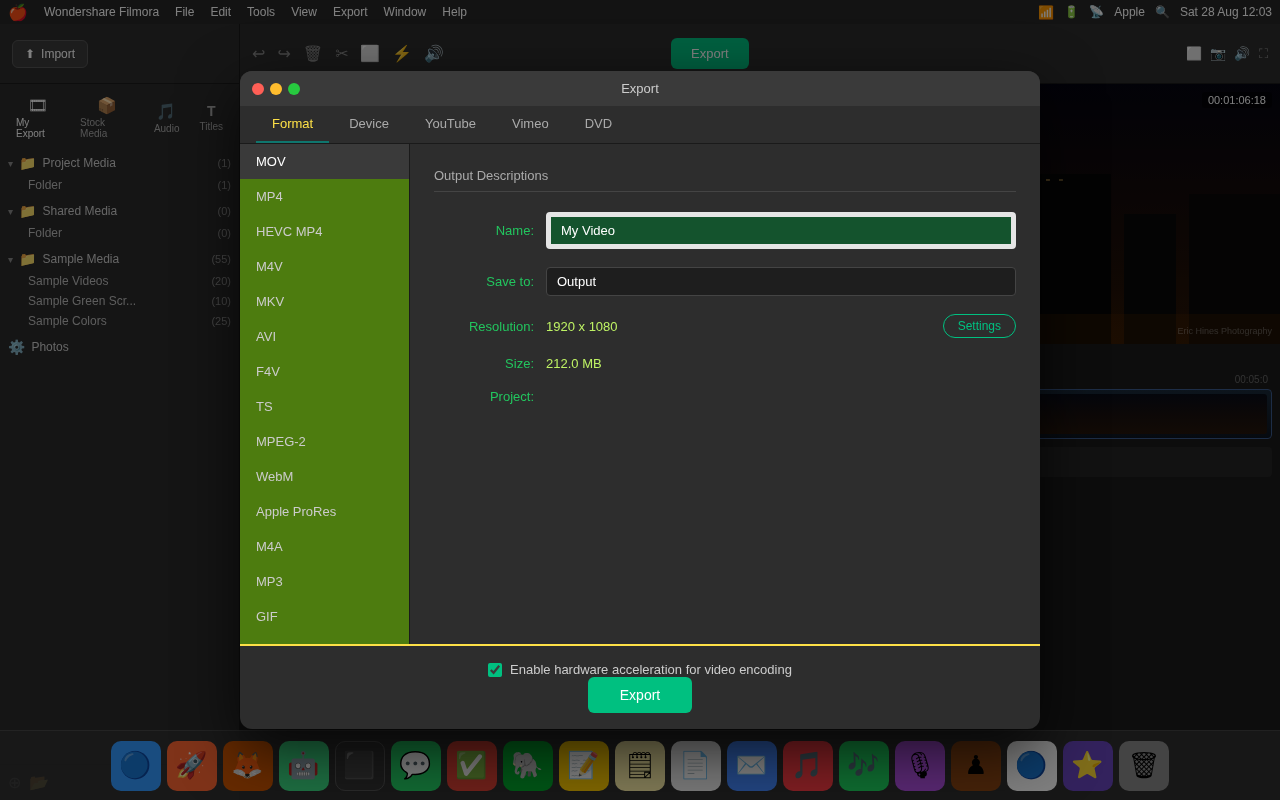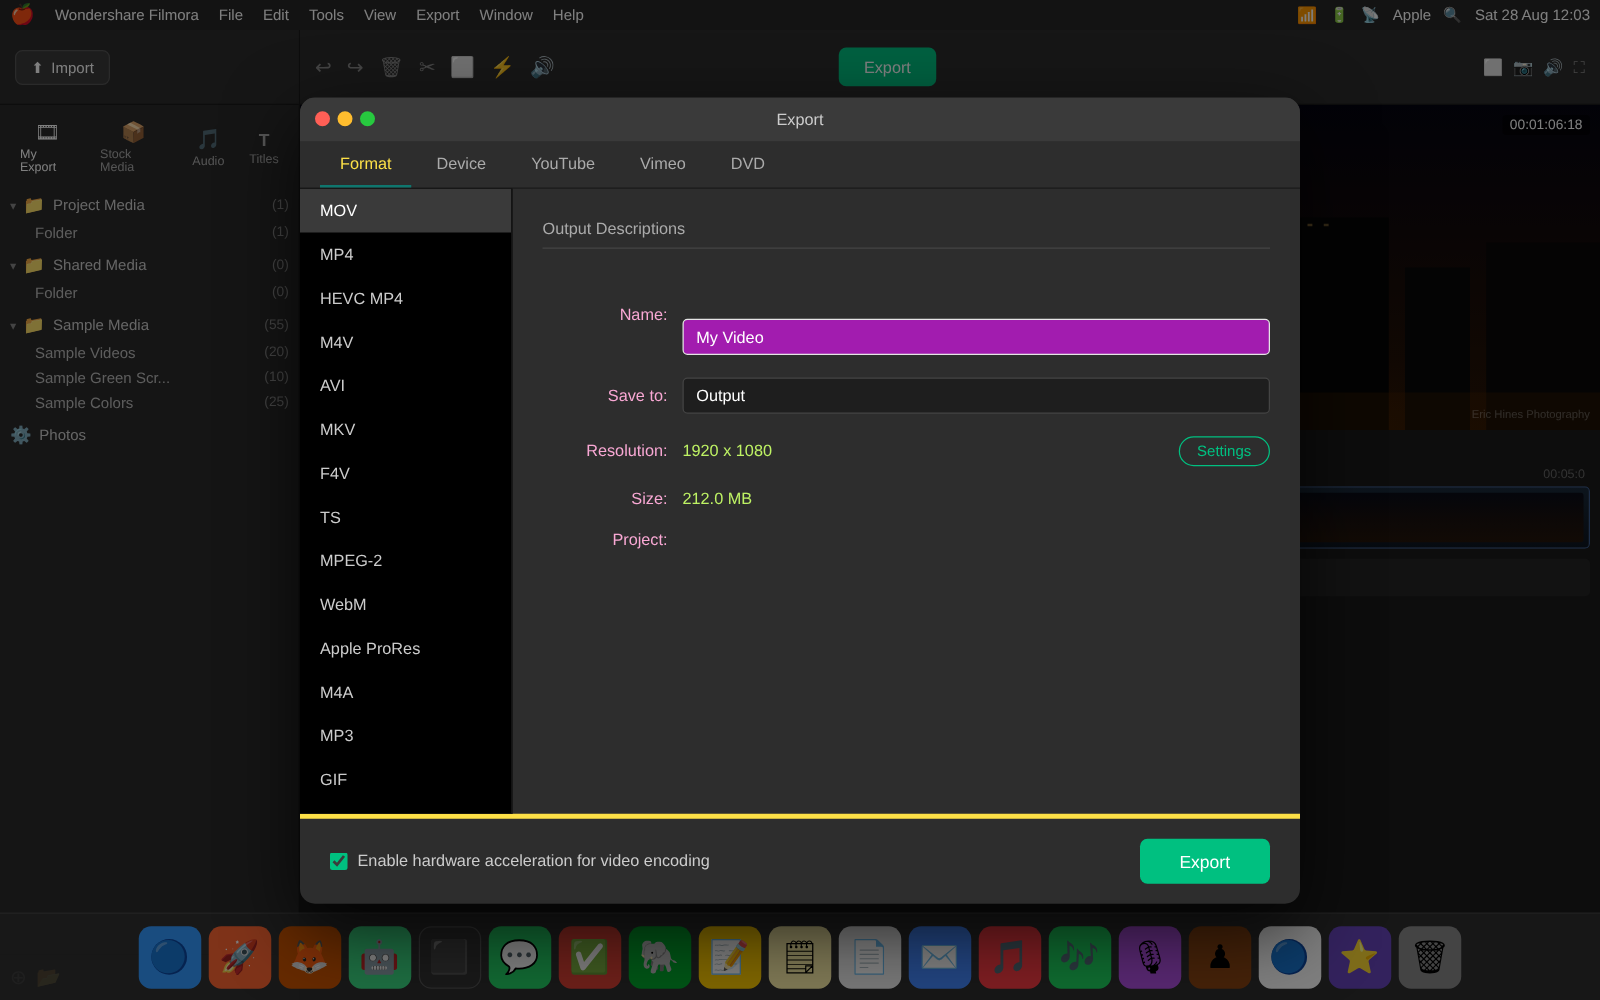--- a/index.html
+++ b/index.html
@@ -306,21 +306,21 @@
     .modal-tab.active {
       color: #fde047;
       border-bottom: 2px solid #0f766e;
     }
     .modal-body {
       display: flex;
       height: 500px;
     }
     .format-list {
       width: 170px;
-      background: #000000;
+      background: #4d7c0f;
       overflow-y: auto;
       border-right: 1px solid #1a1a1a;
     }
     .format-item {
       padding: 10px 16px;
       color: #ccc;
       font-size: 13px;
       cursor: pointer;
     }
     .format-item.active {
@@ -338,35 +338,34 @@
       padding-bottom: 8px;
       border-bottom: 1px solid #444;
     }
     .field-row {
       display: flex;
       align-items: center;
       margin-bottom: 18px;
     }
     .field-label {
       width: 100px;
-      color: #f9a8d4;
+      color: #22c55e;
       font-size: 13px;
       text-align: right;
       margin-right: 12px;
     }
     .field-input {
       flex: 1;
-      background: #a21caf;
-      border: 1px solid #e5e5e5;
+      background: #14532d;
+      border: 5px solid #e5e5e5;
       border-radius: 4px;
       padding: 6px 10px;
       color: #fff;
       font-size: 13px;
       outline: none;
-      margin-top: 36px;
     }
     .field-select-wrapper {
       flex: 1;
       position: relative;
     }
     .field-select {
       width: 100%;
       background: #1e1e1e;
       border: 1px solid #444;
       border-radius: 4px;
@@ -387,24 +386,25 @@
       border: 1px solid #00c080;
       color: #00c080;
       border-radius: 15px;
       padding: 4px 14px;
       font-size: 12px;
       cursor: pointer;
       margin-left: 12px;
     }
     .modal-footer {
       padding: 16px 24px;
-      border-top: 4px solid #fde047;
+      border-top: 2px solid #fde047;
       display: flex;
       align-items: center;
       justify-content: space-between;
+      flex-direction: column;
     }
     .hw-accel {
       display: flex;
       align-items: center;
       gap: 8px;
       color: #ccc;
       font-size: 13px;
     }
     .hw-checkbox {
       width: 14px;
@@ -728,22 +728,22 @@
       <div class="modal-tab">DVD</div>
     </div>
 
     <div class="modal-body">
 
       <div class="format-list">
         <div class="format-item active">MOV</div>
         <div class="format-item">MP4</div>
         <div class="format-item">HEVC MP4</div>
         <div class="format-item">M4V</div>
+        <div class="format-item">MKV</div>
         <div class="format-item">AVI</div>
-        <div class="format-item">MKV</div>
         <div class="format-item">F4V</div>
         <div class="format-item">TS</div>
         <div class="format-item">MPEG-2</div>
         <div class="format-item">WebM</div>
         <div class="format-item">Apple ProRes</div>
         <div class="format-item">M4A</div>
         <div class="format-item">MP3</div>
         <div class="format-item">GIF</div>
       </div>
 

